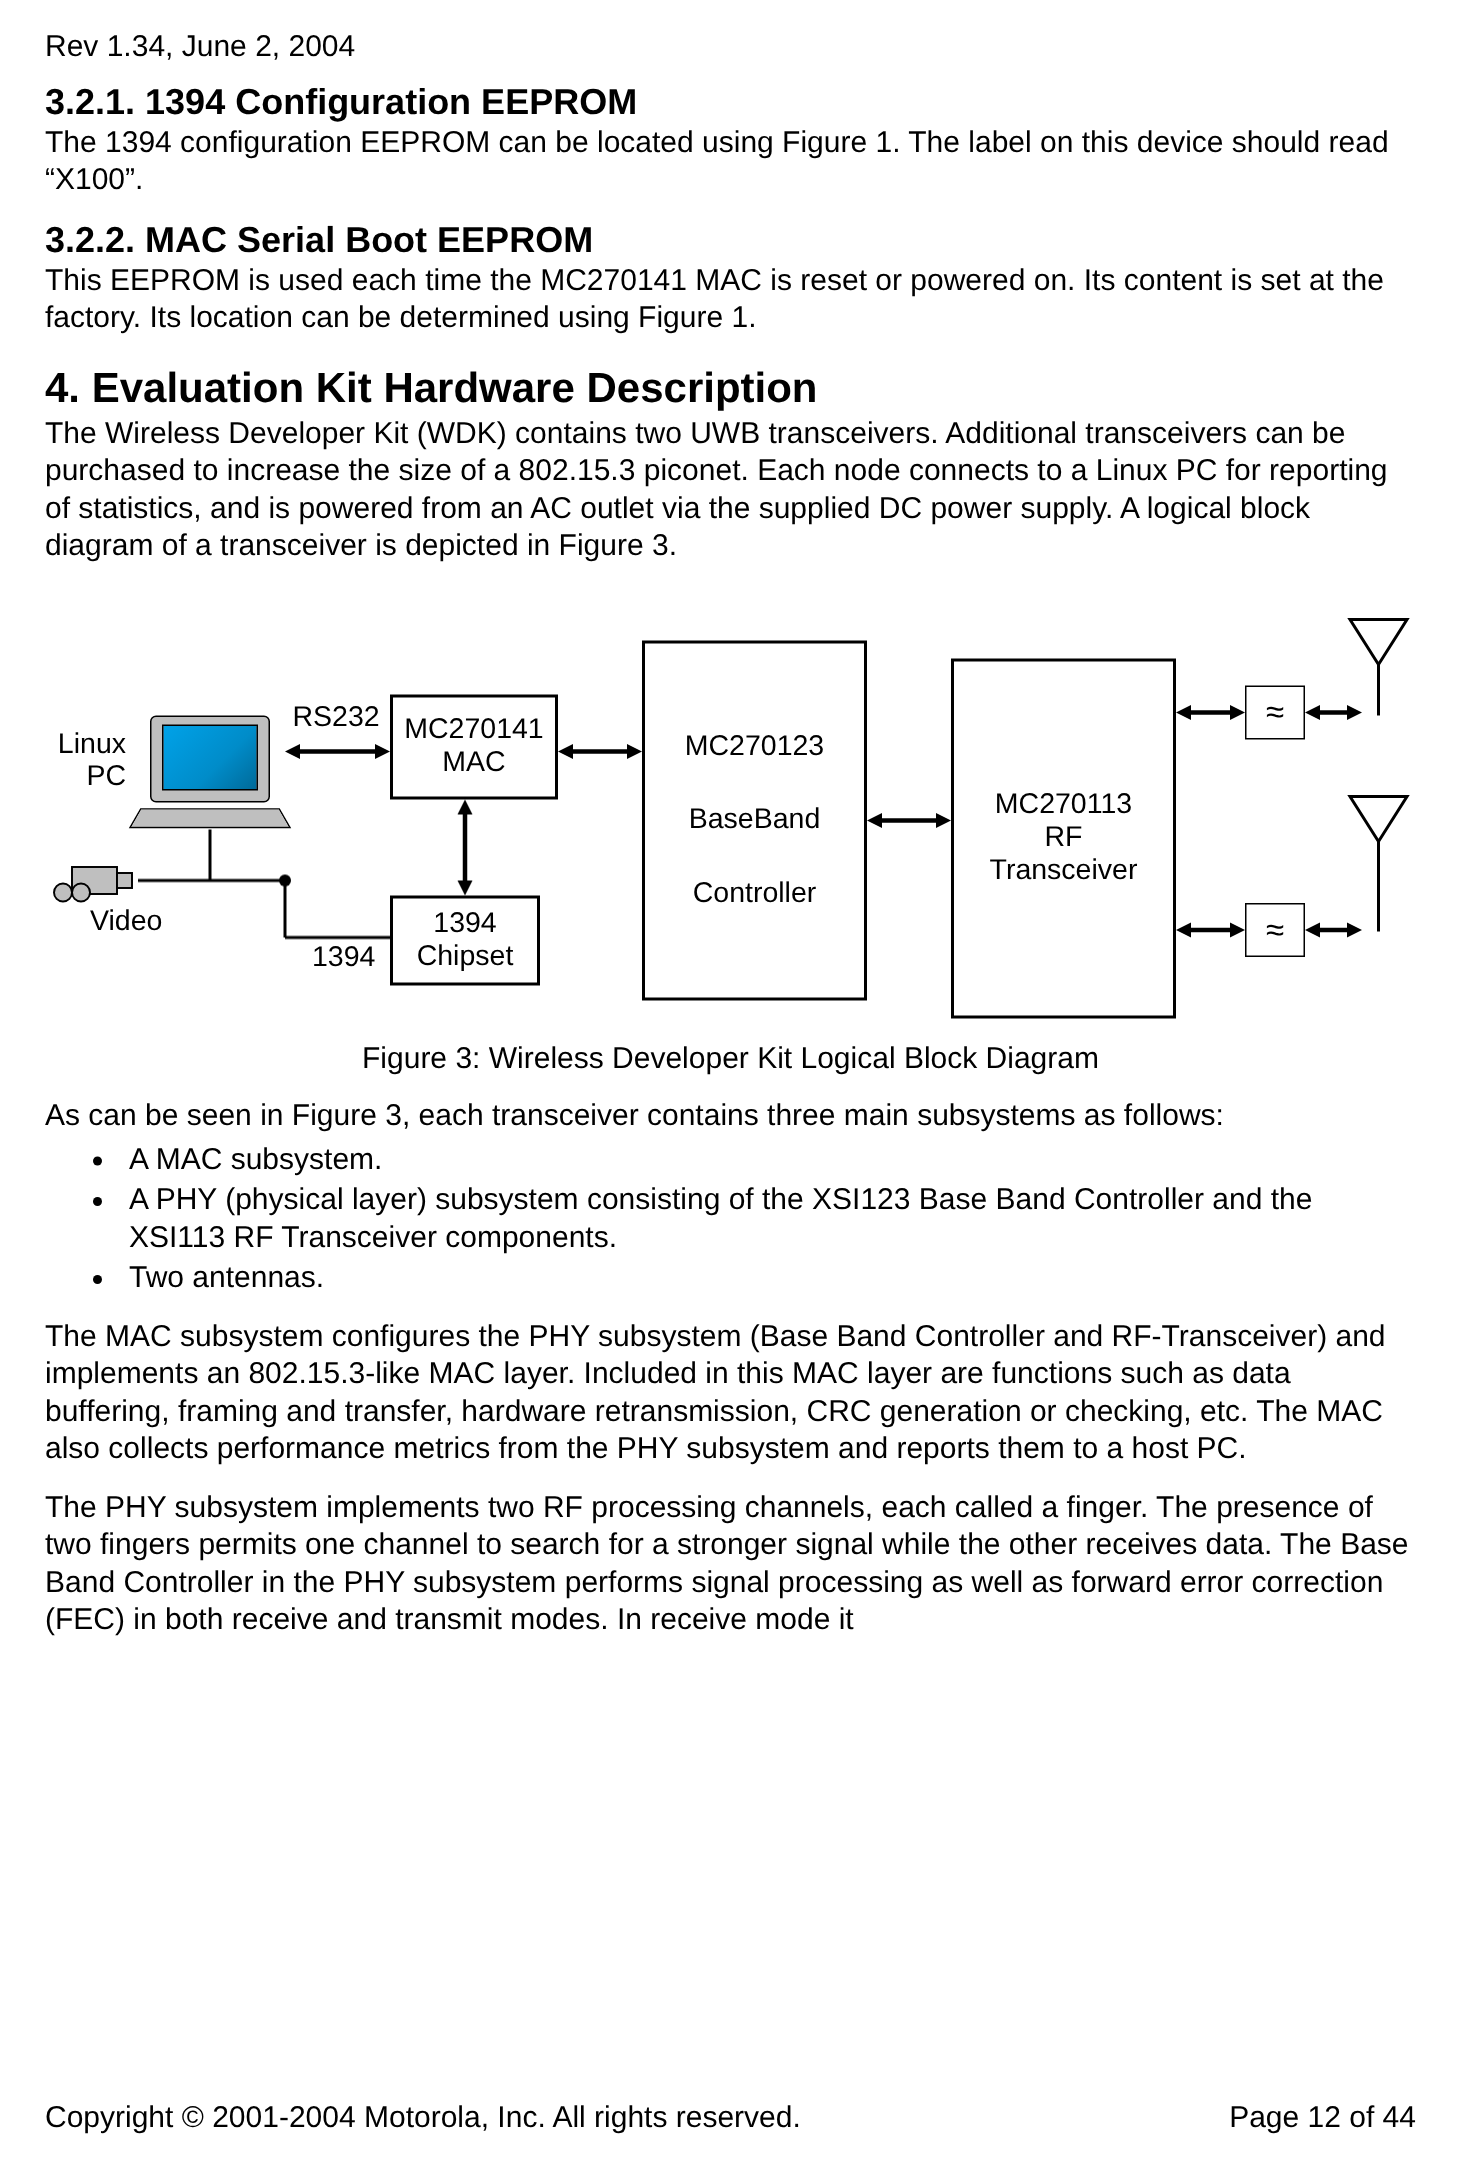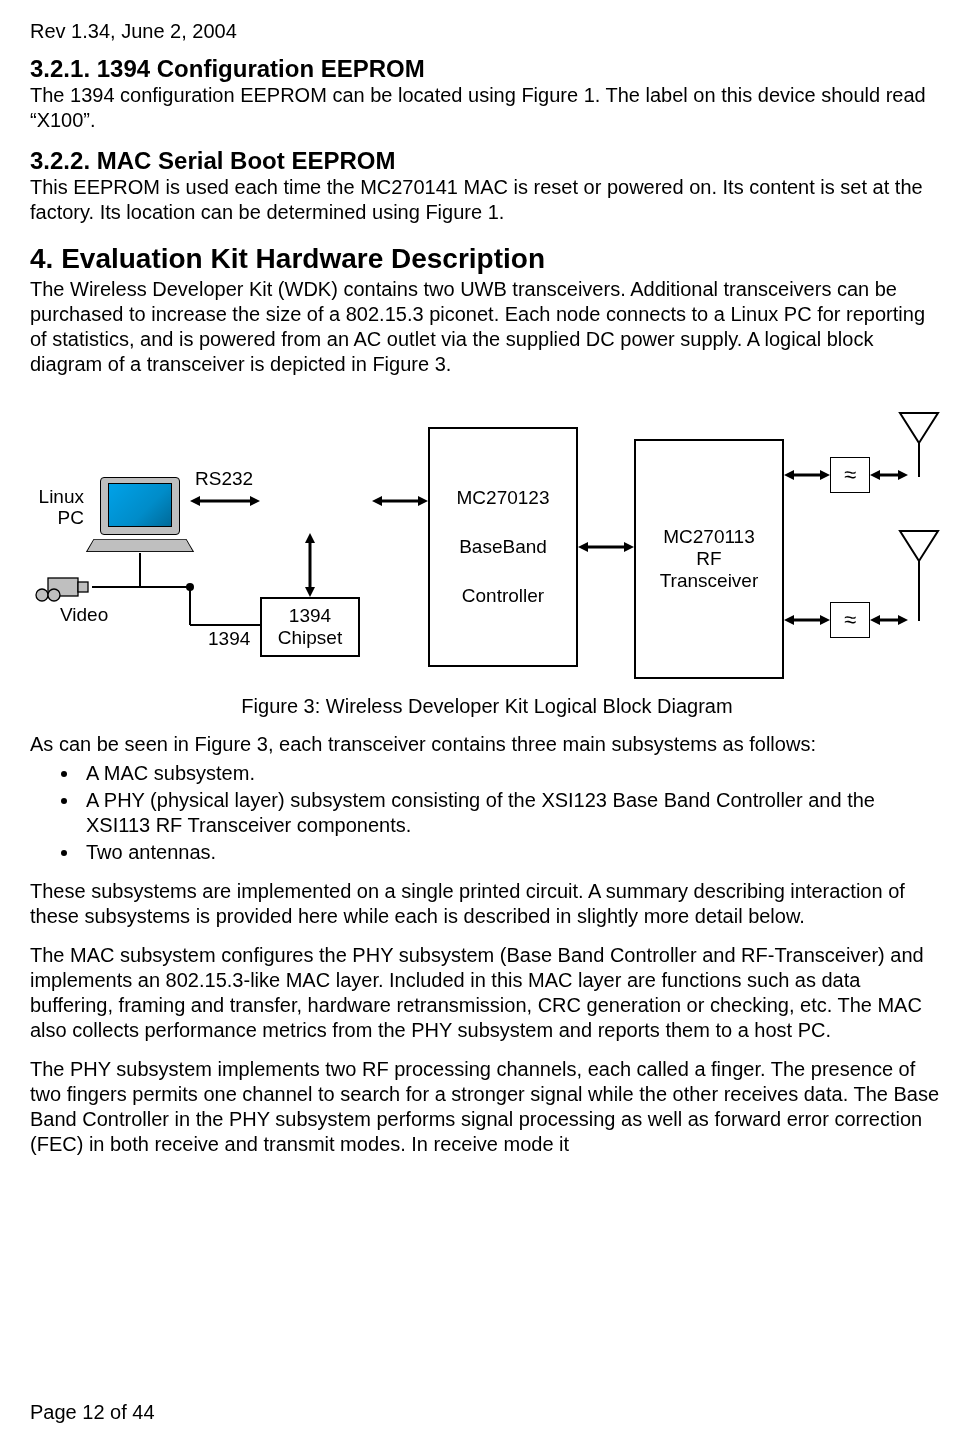--- a/index.html
+++ b/index.html
@@ -179,20 +179,24 @@
     <div class="lbl" style="left:30px; top:198px;">Video</div>
 
     <div class="lbl" style="left:165px; top:62px;">RS232</div>
 
     <svg class="arrow" style="left:160px; top:86px;" width="70" height="16">
       <line x1="6" y1="8" x2="64" y2="8" stroke="#000" stroke-width="3"></line>
       <polygon points="0,8 10,3 10,13" fill="#000"></polygon>
       <polygon points="70,8 60,3 60,13" fill="#000"></polygon>
     </svg>
 
+    <div class="box" style="left:230px; top:56px; width:112px; height:70px;">
+      <span>MC270141</span>
+      <span>MAC</span>
+    </div>
 
     <div class="box" style="left:230px; top:190px; width:100px; height:60px;">
       <span>1394</span>
       <span>Chipset</span>
     </div>
 
     <div class="lbl" style="left:178px; top:222px;">1394</div>
 
     <svg class="shape" style="left:60px; top:140px;" width="180" height="80">
 
@@ -272,21 +276,21 @@
 
   <div class="fig-caption">Figure 3: Wireless Developer Kit Logical Block Diagram</div>
 
   <p class="body tight">As can be seen in Figure 3, each transceiver contains three main subsystems as follows:</p>
   <ul class="bul">
     <li>A MAC subsystem.</li>
     <li>A PHY (physical layer) subsystem consisting of the XSI123 Base Band Controller and the XSI113 RF Transceiver components.</li>
     <li>Two antennas.</li>
   </ul>
 
-  <p class="body">These subsystems are implemented on a single printed circuit. A summary describing interaction of these subsystems is provided here while each is described in slightly more detail below.</p>
   <p class="body">The MAC subsystem configures the PHY subsystem (Base Band Controller and RF-Transceiver) and implements an 802.15.3-like MAC layer. Included in this MAC layer are functions such as data buffering, framing and transfer, hardware retransmission, CRC generation or checking, etc. The MAC also collects performance metrics from the PHY subsystem and reports them to a host PC.</p>
   <p class="body">The PHY subsystem implements two RF processing channels, each called a finger. The presence of two fingers permits one channel to search for a stronger signal while the other receives data. The Base Band Controller in the PHY subsystem performs signal processing as well as forward error correction (FEC) in both receive and transmit modes. In receive mode it</p>
 
   <div class="footer">
+    <span>Copyright © 2001-2004 Motorola, Inc. All rights reserved.</span>
     <span>Page 12 of 44</span>
   </div>
 
 </div>
 
 </body></html>

